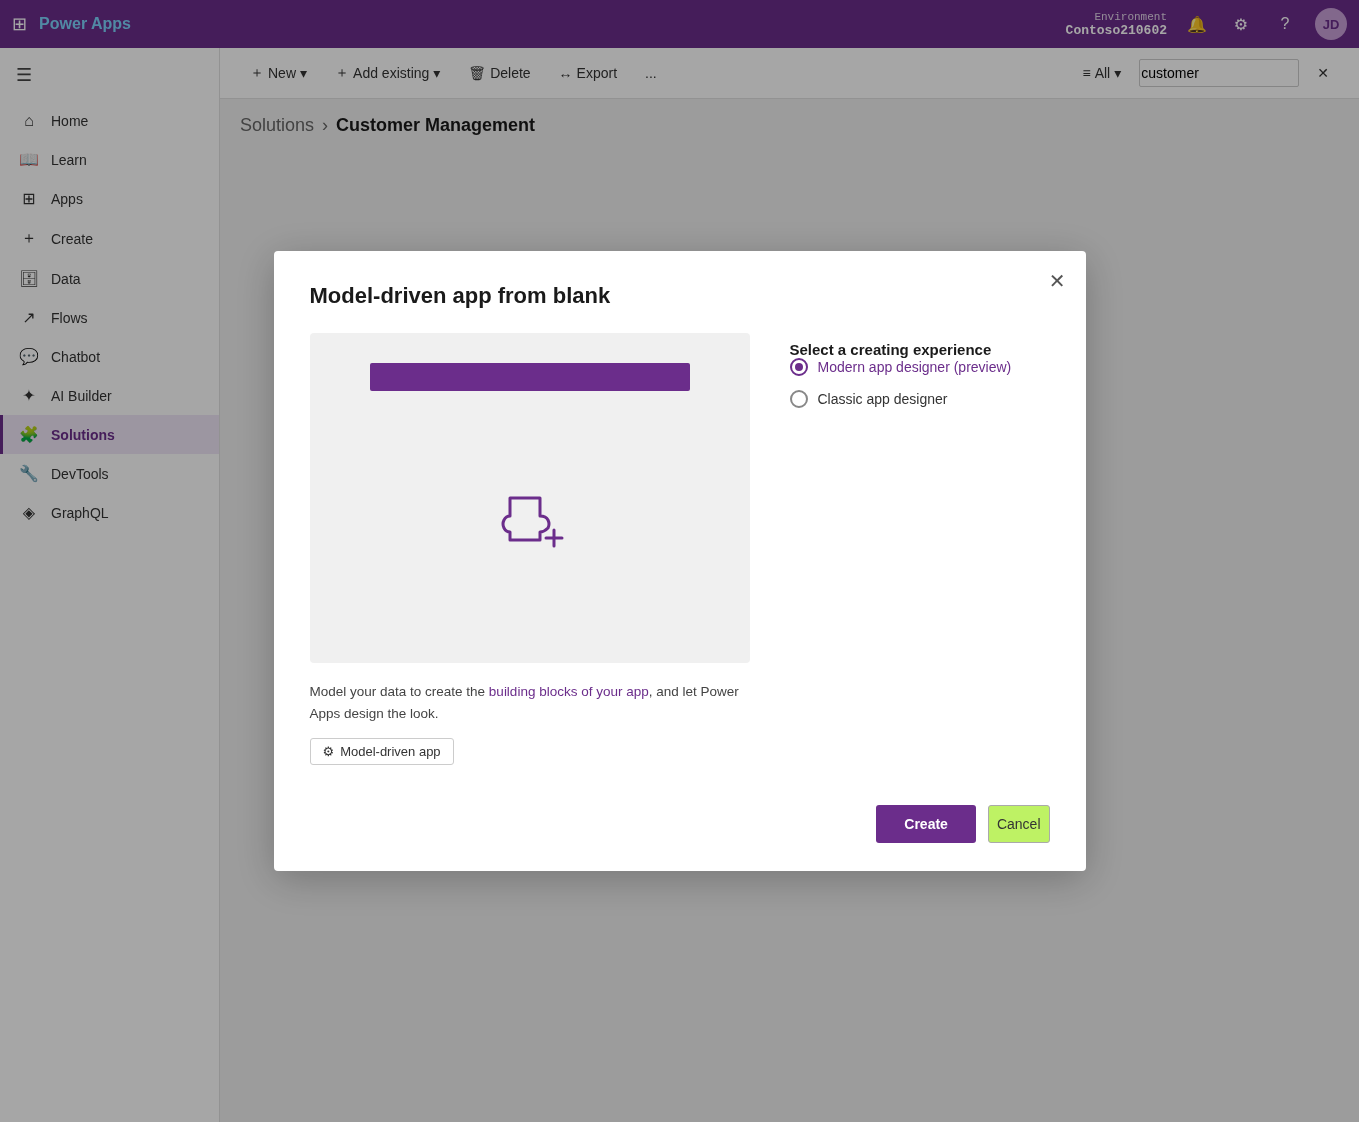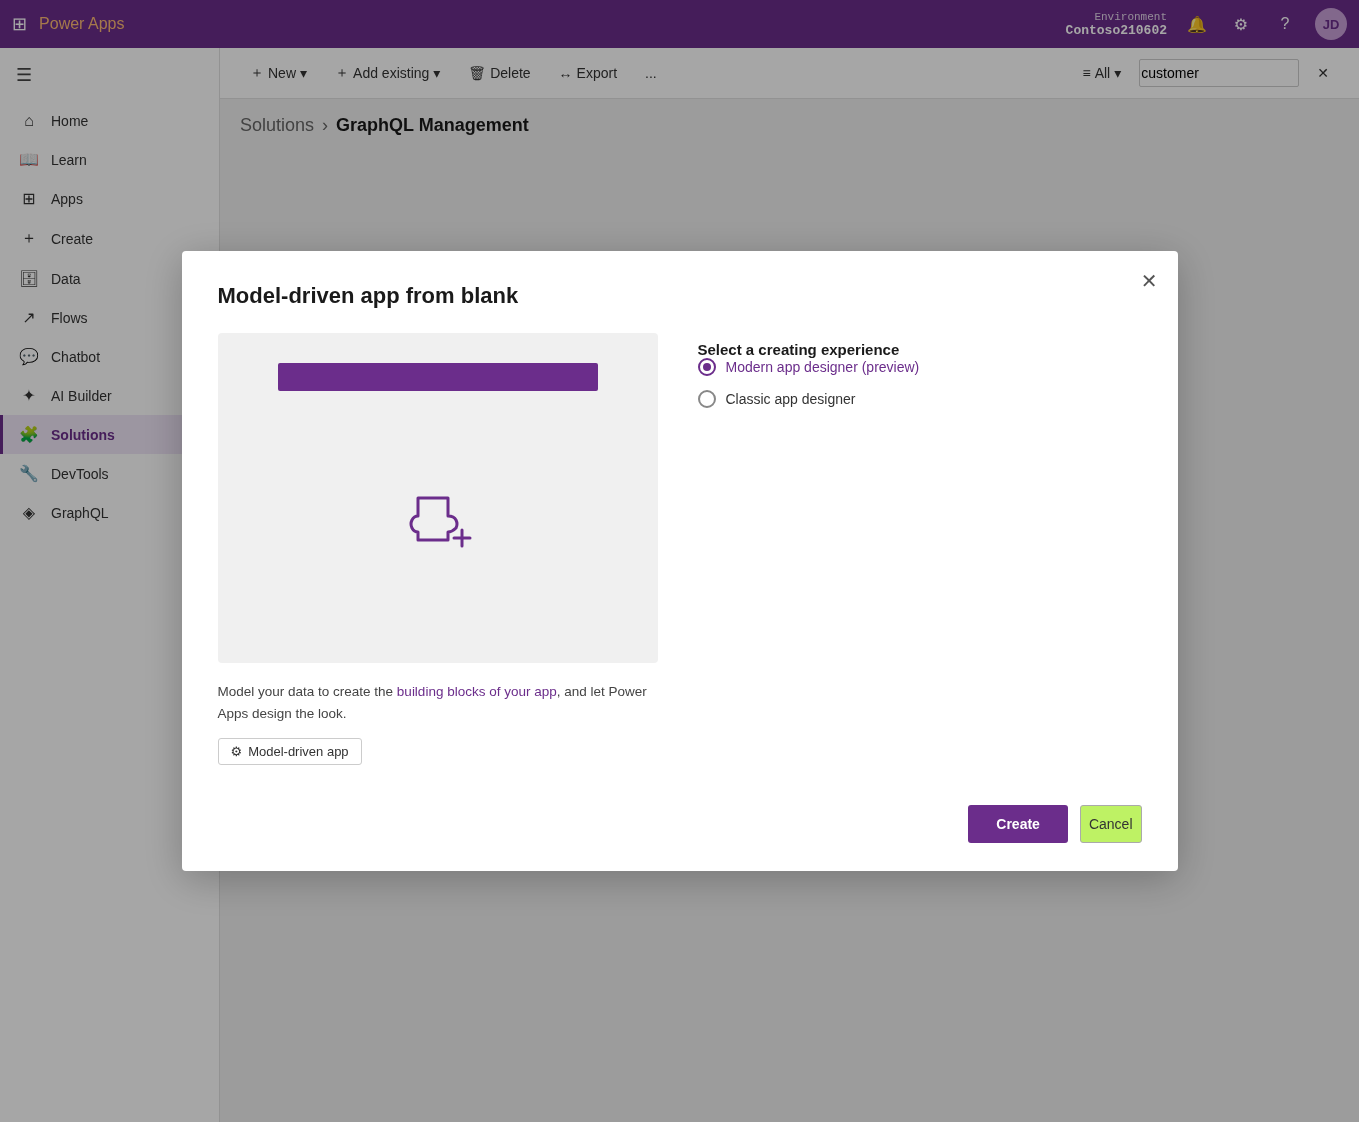--- a/index.html
+++ b/index.html
@@ -19,23 +19,23 @@
       display: flex;
       align-items: center;
       gap: 12px;
     }
     .waffle-icon {
       color: white;
       font-size: 18px;
       cursor: pointer;
     }
     .app-title {
-      color: #fdba74;
+      color: #7dd3fc;
       font-size: 16px;
-      font-weight: 400;
+      font-weight: 700;
     }
     .top-nav-right {
       margin-left: auto;
       display: flex;
       align-items: center;
       gap: 16px;
       color: white;
     }
     .env-info {
       text-align: right;
@@ -181,21 +181,21 @@
       z-index: 100;
       display: flex;
       align-items: center;
       justify-content: center;
     }
 
     
     .dialog {
       background: white;
       border-radius: 4px;
-      width: 996px;
+      width: 812px;
       max-width: 98vw;
       padding: 32px 36px 28px;
       position: relative;
       box-shadow: 0 8px 40px rgba(0,0,0,0.25);
     }
     .dialog-title {
       font-size: 22px;
       font-weight: 700;
       color: #1a1a1a;
       margin-bottom: 24px;
@@ -448,21 +448,21 @@
           <span>▾</span>
         </button>
         <input class="search-box" type="text" value="customer" placeholder="customer" style="">
         <button class="toolbar-btn">✕</button>
       </div>
     </div>
 
     <div class="breadcrumb-bar">
       <span class="breadcrumb-solutions">Solutions</span>
       <span class="breadcrumb-chevron">›</span>
-      <span class="breadcrumb-current">GraphQL Management</span>
+      <span class="breadcrumb-current">Customer Management</span>
     </div>
 
   </div>
 </div>
 
 <div class="overlay">
   <div class="dialog">
     <h1 class="dialog-title">Model-driven app from blank</h1>
     <button class="dialog-close">✕</button>
 

